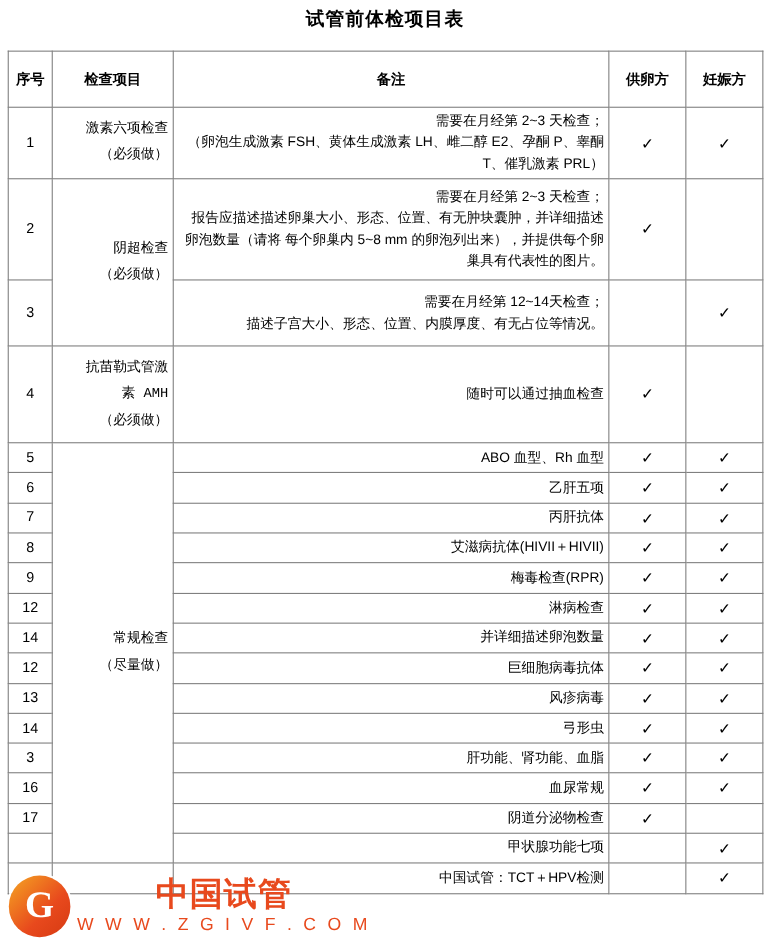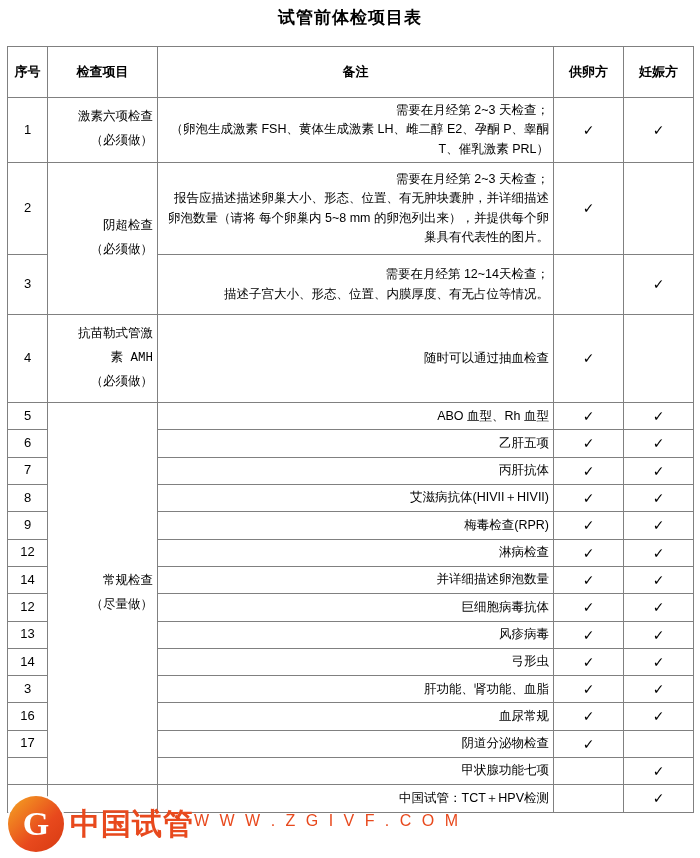--- a/index.html
+++ b/index.html
@@ -84,21 +84,21 @@
   .wm-badge:after{
     content:"G";
     position:absolute;left:0;right:0;top:50%;
     transform:translateY(-50%);
     text-align:center;
     font-size:34px;
     font-weight:bold;
     color:#fff;
     font-family:"Liberation Serif",serif;
   }
-  .wm-text{display:flex;flex-direction:row;line-height:1;}
+  .wm-text{display:flex;flex-direction:column;line-height:1;align-items:center;}
   .wm-main{
     font-size:30px;
     font-weight:bold;
     color:#e8491d;
     letter-spacing:1px;
   }
   .wm-sub{
     font-size:16px;
     color:#e8491d;
     letter-spacing:3px;

